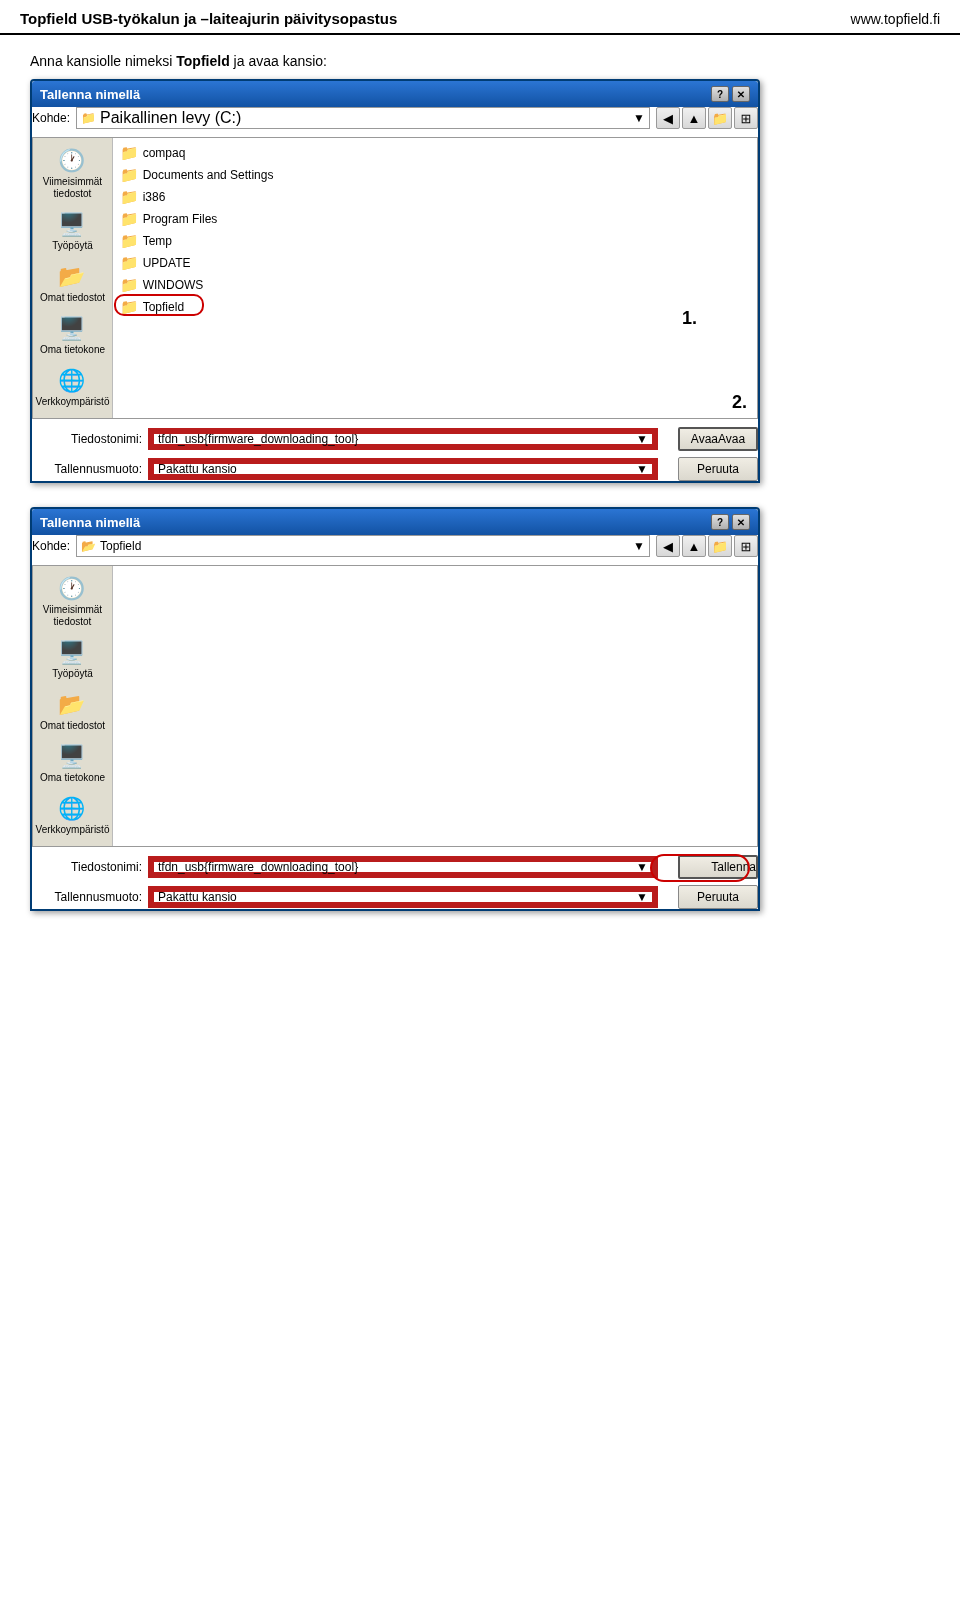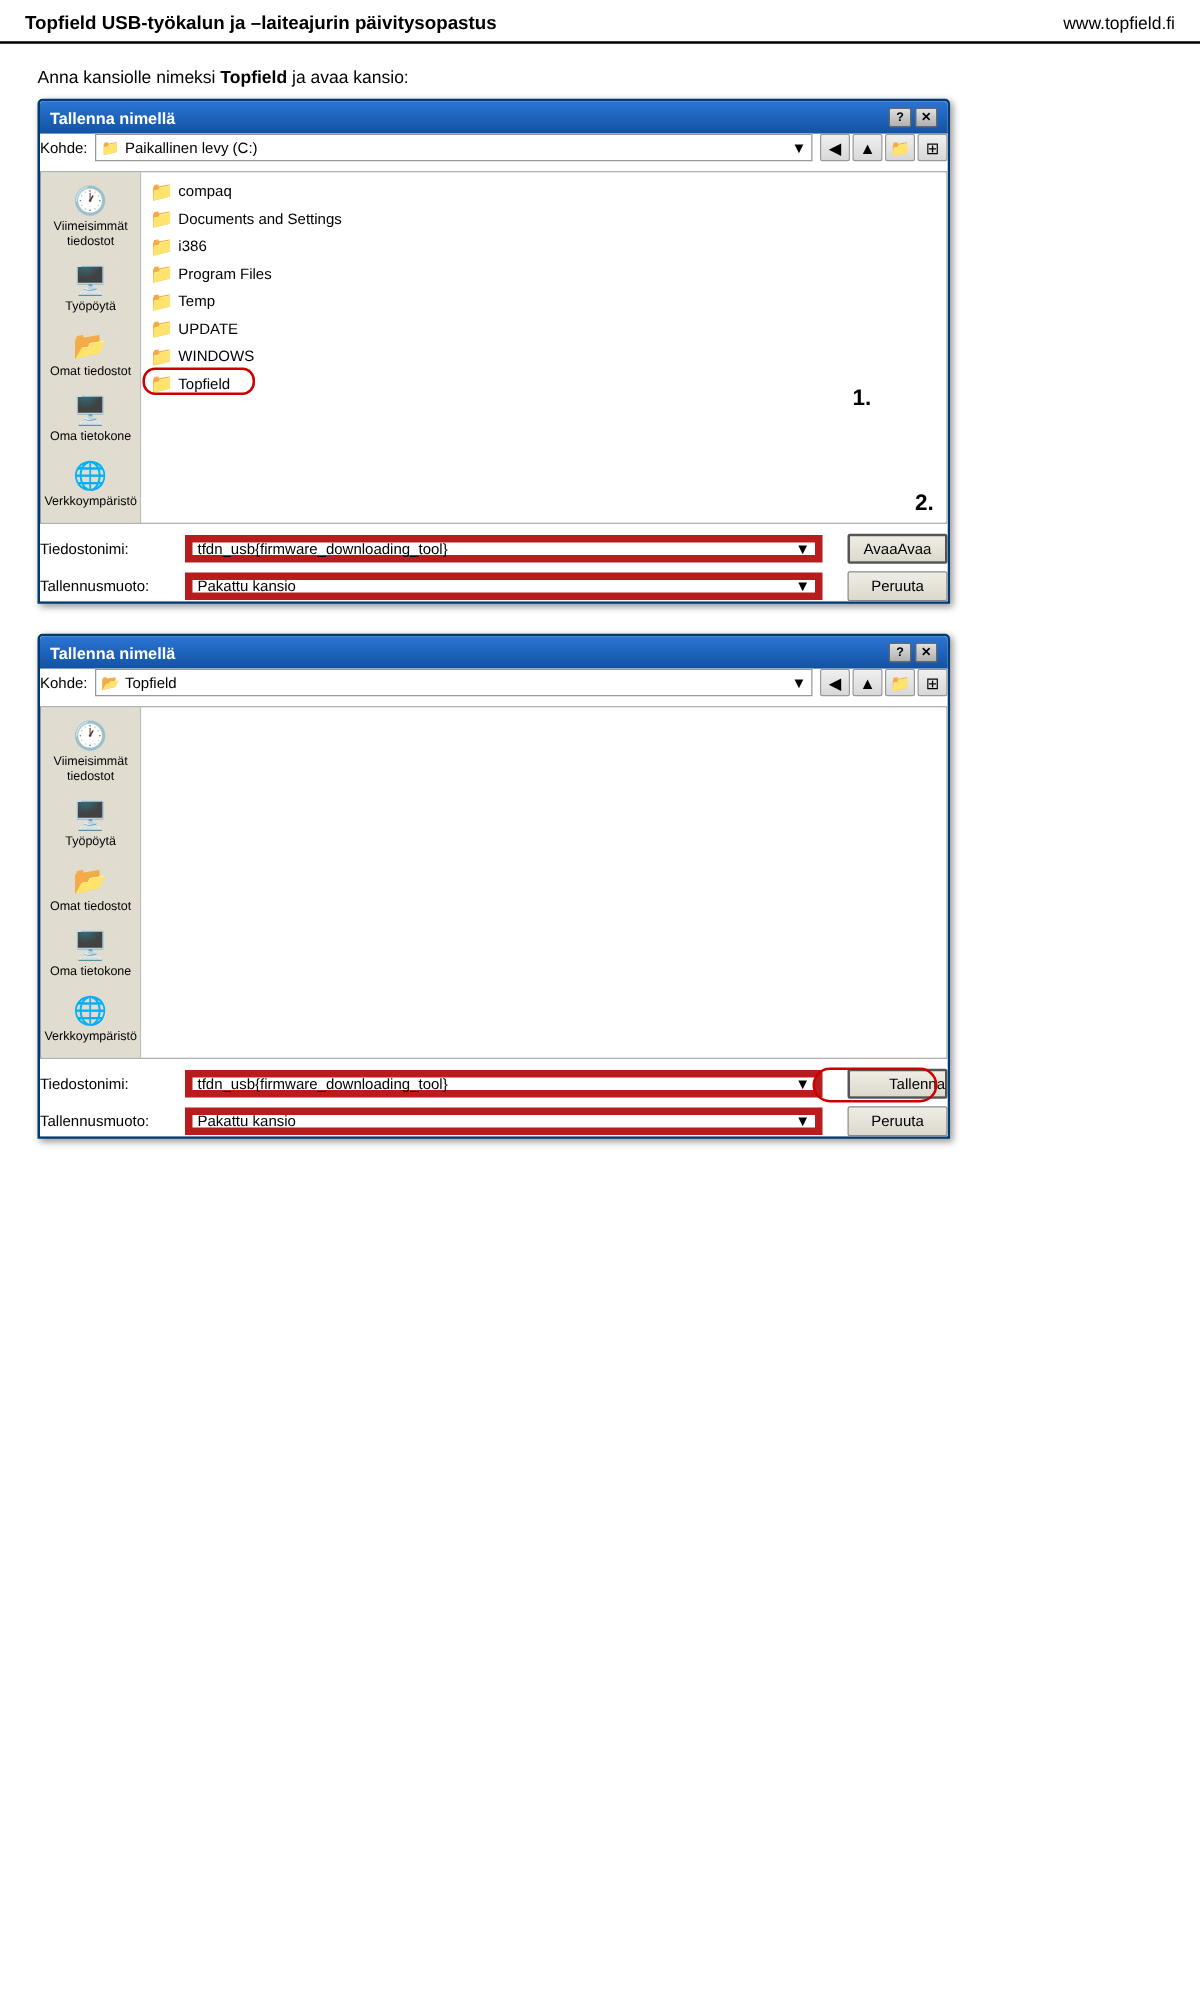--- a/index.html
+++ b/index.html
@@ -7,21 +7,21 @@
       background: #ffffff;
       font-family: Arial, sans-serif;
       font-size: 13px;
       color: #000;
       width: 960px;
     }
 
     .page-header {
       display: flex;
       justify-content: space-between;
-      align-items: flex-start;
+      align-items: flex-end;
       padding: 10px 20px 6px 20px;
       border-bottom: 2px solid #000;
       margin-bottom: 18px;
     }
     .page-header-title {
       font-weight: bold;
       font-size: 15px;
     }
     .page-header-url {
       font-size: 14px;
@@ -190,20 +190,21 @@
       gap: 6px;
     }
     .form-row {
       display: flex;
       align-items: center;
       gap: 6px;
     }
     .form-label {
       width: 110px;
       font-size: 12px;
+      text-align: right;
     }
     .form-combo {
       flex: 1;
       height: 22px;
       border: 6px solid #b91c1c;
       background: #fff;
       font-size: 12px;
       padding: 0 4px;
     }
     .form-buttons {
@@ -277,21 +278,21 @@
           <div class="dialog-titlebar-btn">✕</div>
         </div>
       </div>
 
       <div class="dialog-body">
 
         <div class="dialog-location-bar">
           <span class="dialog-location-label">Kohde:</span>
           <div class="dialog-location-combo">
             <span>📁</span>
-            <span style="flex:1;font-size:12px;">Paikallinen levy (C:)</span>
+            <span style="flex:1;font-size:16px;">Paikallinen levy (C:)</span>
             <span>▼</span>
           </div>
           <div class="dialog-toolbar-buttons">
             <div class="toolbar-btn" title="Back">◀</div>
             <div class="toolbar-btn" title="Up">▲</div>
             <div class="toolbar-btn" title="New Folder">📁</div>
             <div class="toolbar-btn" title="Views">⊞</div>
           </div>
         </div>
 

